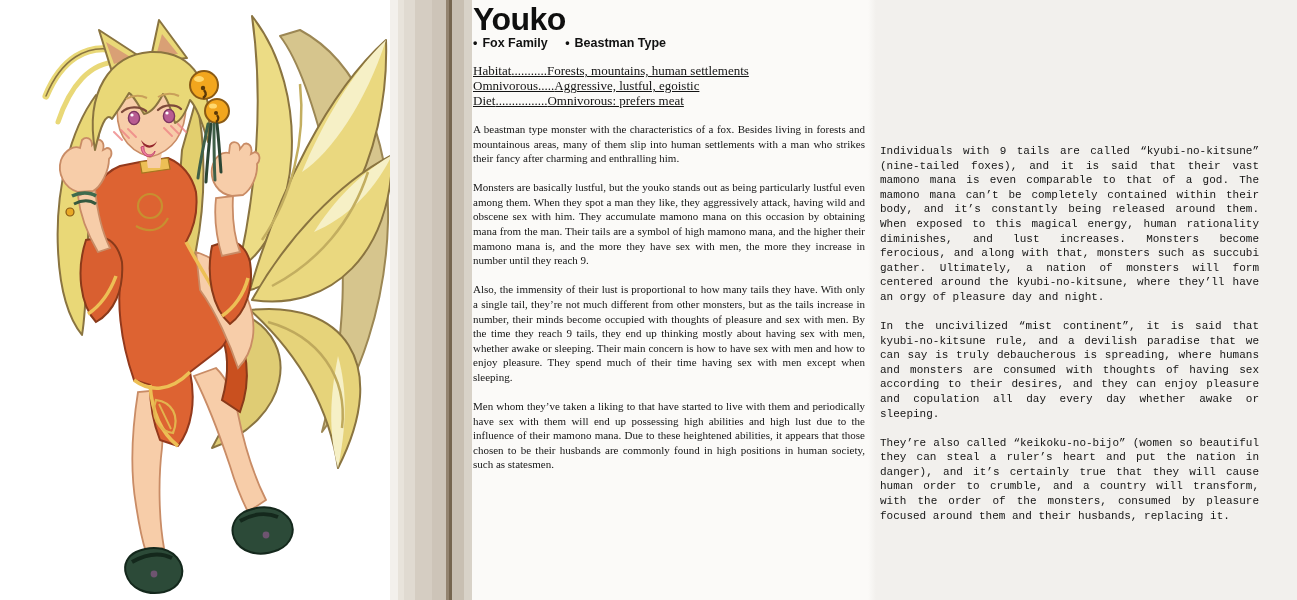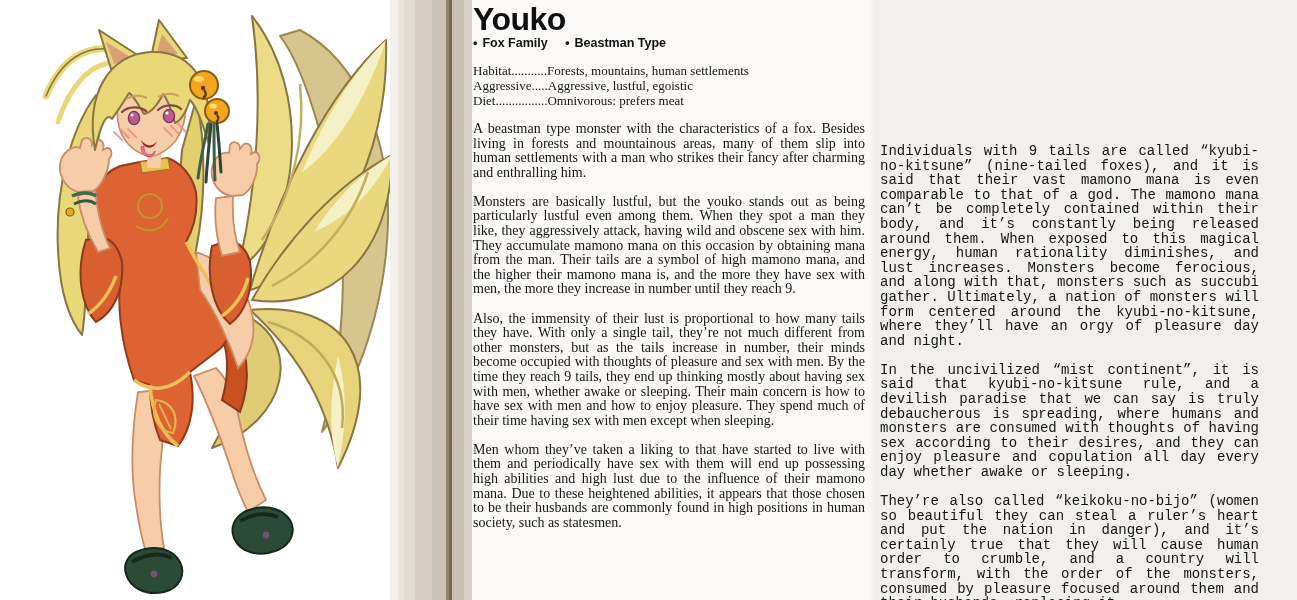--- a/index.html
+++ b/index.html
@@ -31,24 +31,24 @@
   .col-right{left:408px;width:379px;padding-top:128px;}
 
   h1.title{margin:0;padding-top:2px;font-family:"Liberation Sans",sans-serif;
     font-weight:bold;font-size:32px;line-height:34px;letter-spacing:-0.5px;color:#0f0f0f;}
 
   .tags{font-family:"Liberation Sans",sans-serif;font-size:12.5px;
     font-weight:600;color:#111;}
   .tags .tag{margin-right:14px;}
   .tags .bullet{margin-right:5px;}
 
-  .profile{margin-top:13px;font-size:13px;line-height:15px;color:#141414;}
+  .profile{margin-top:13px;font-size:13px;line-height:15px;color:#141414;text-decoration:underline;}
 
   .paragraphs{margin-top:14px;}
-  p.para{font-size:14px;line-height:14.6px;text-align:justify;margin:0 0 14.5px 0;color:#141414;}
+  p.para{font-size:11px;line-height:14.6px;text-align:justify;margin:0 0 14.5px 0;color:#141414;}
 </style>
 </head>
 <body>
 
 <div class="stage">
 
   <div class="illustration-page">
     <svg width="390" height="600" viewBox="0 0 390 600">
 
       <g stroke="#8a7440" stroke-width="2" stroke-linejoin="round">
@@ -181,21 +181,21 @@
     <div class="col col-left">
       <h1 class="title">Youko</h1>
 
       <div class="tags">
         <span class="tag"><span class="bullet">•</span><span>Fox Family</span></span>
         <span class="tag"><span class="bullet">•</span><span>Beastman Type</span></span>
       </div>
 
       <div class="profile">
         <div class="stat"><span>Habitat</span><span class="dots">...........</span><span>Forests, mountains, human settlements</span></div>
-        <div class="stat"><span>Aggressive</span><span class="dots">.....</span><span>Aggressive, lustful, egoistic</span></div>
+        <div class="stat"><span>Omnivorous</span><span class="dots">.....</span><span>Aggressive, lustful, egoistic</span></div>
         <div class="stat"><span>Diet</span><span class="dots">................</span><span>Omnivorous: prefers meat</span></div>
       </div>
 
       <div class="paragraphs">
         <p class="para">A beastman type monster with the characteristics of a fox. Besides living in forests and mountainous areas, many of them slip into human settlements with a man who strikes their fancy after charming and enthralling him.</p>
         <p class="para">Monsters are basically lustful, but the youko stands out as being particularly lustful even among them. When they spot a man they like, they aggressively attack, having wild and obscene sex with him. They accumulate mamono mana on this occasion by obtaining mana from the man. Their tails are a symbol of high mamono mana, and the higher their mamono mana is, and the more they have sex with men, the more they increase in number until they reach 9.</p>
         <p class="para">Also, the immensity of their lust is proportional to how many tails they have. With only a single tail, they’re not much different from other monsters, but as the tails increase in number, their minds become occupied with thoughts of pleasure and sex with men. By the time they reach 9 tails, they end up thinking mostly about having sex with men, whether awake or sleeping. Their main concern is how to have sex with men and how to enjoy pleasure. They spend much of their time having sex with men except when sleeping.</p>
         <p class="para">Men whom they’ve taken a liking to that have started to live with them and periodically have sex with them will end up possessing high abilities and high lust due to the influence of their mamono mana. Due to these heightened abilities, it appears that those chosen to be their husbands are commonly found in high positions in human society, such as statesmen.</p>
       </div>
     </div>

